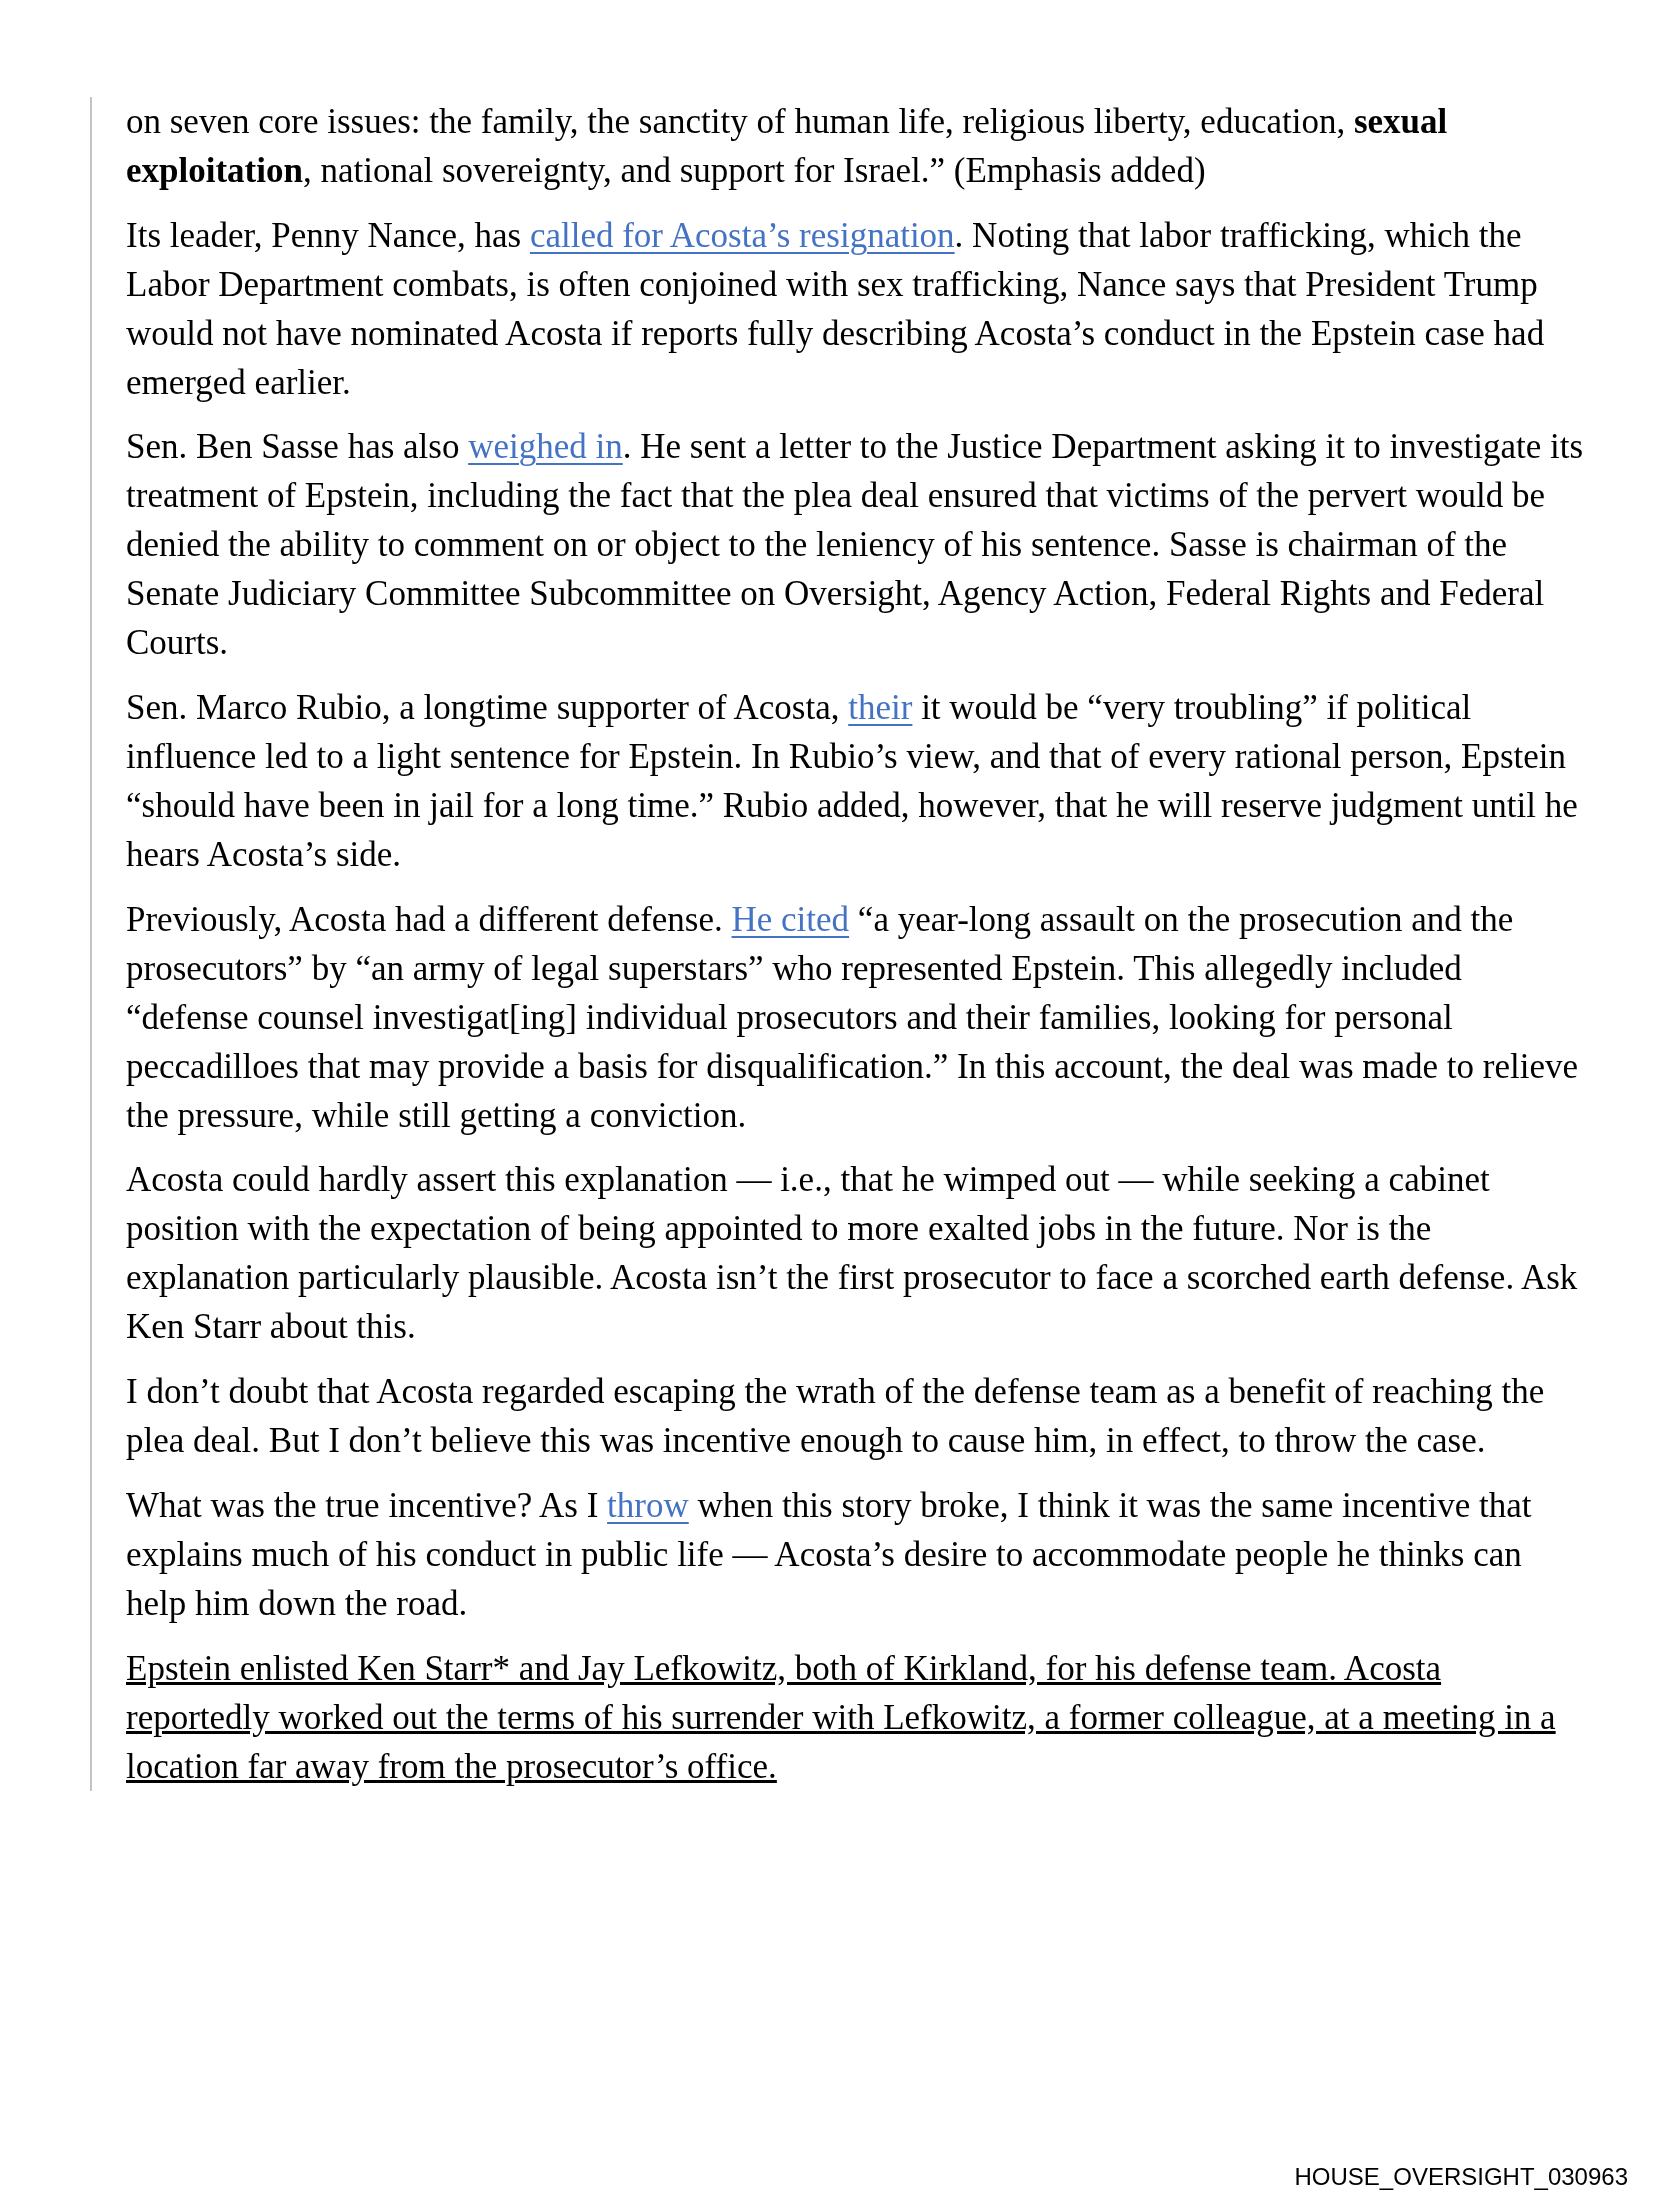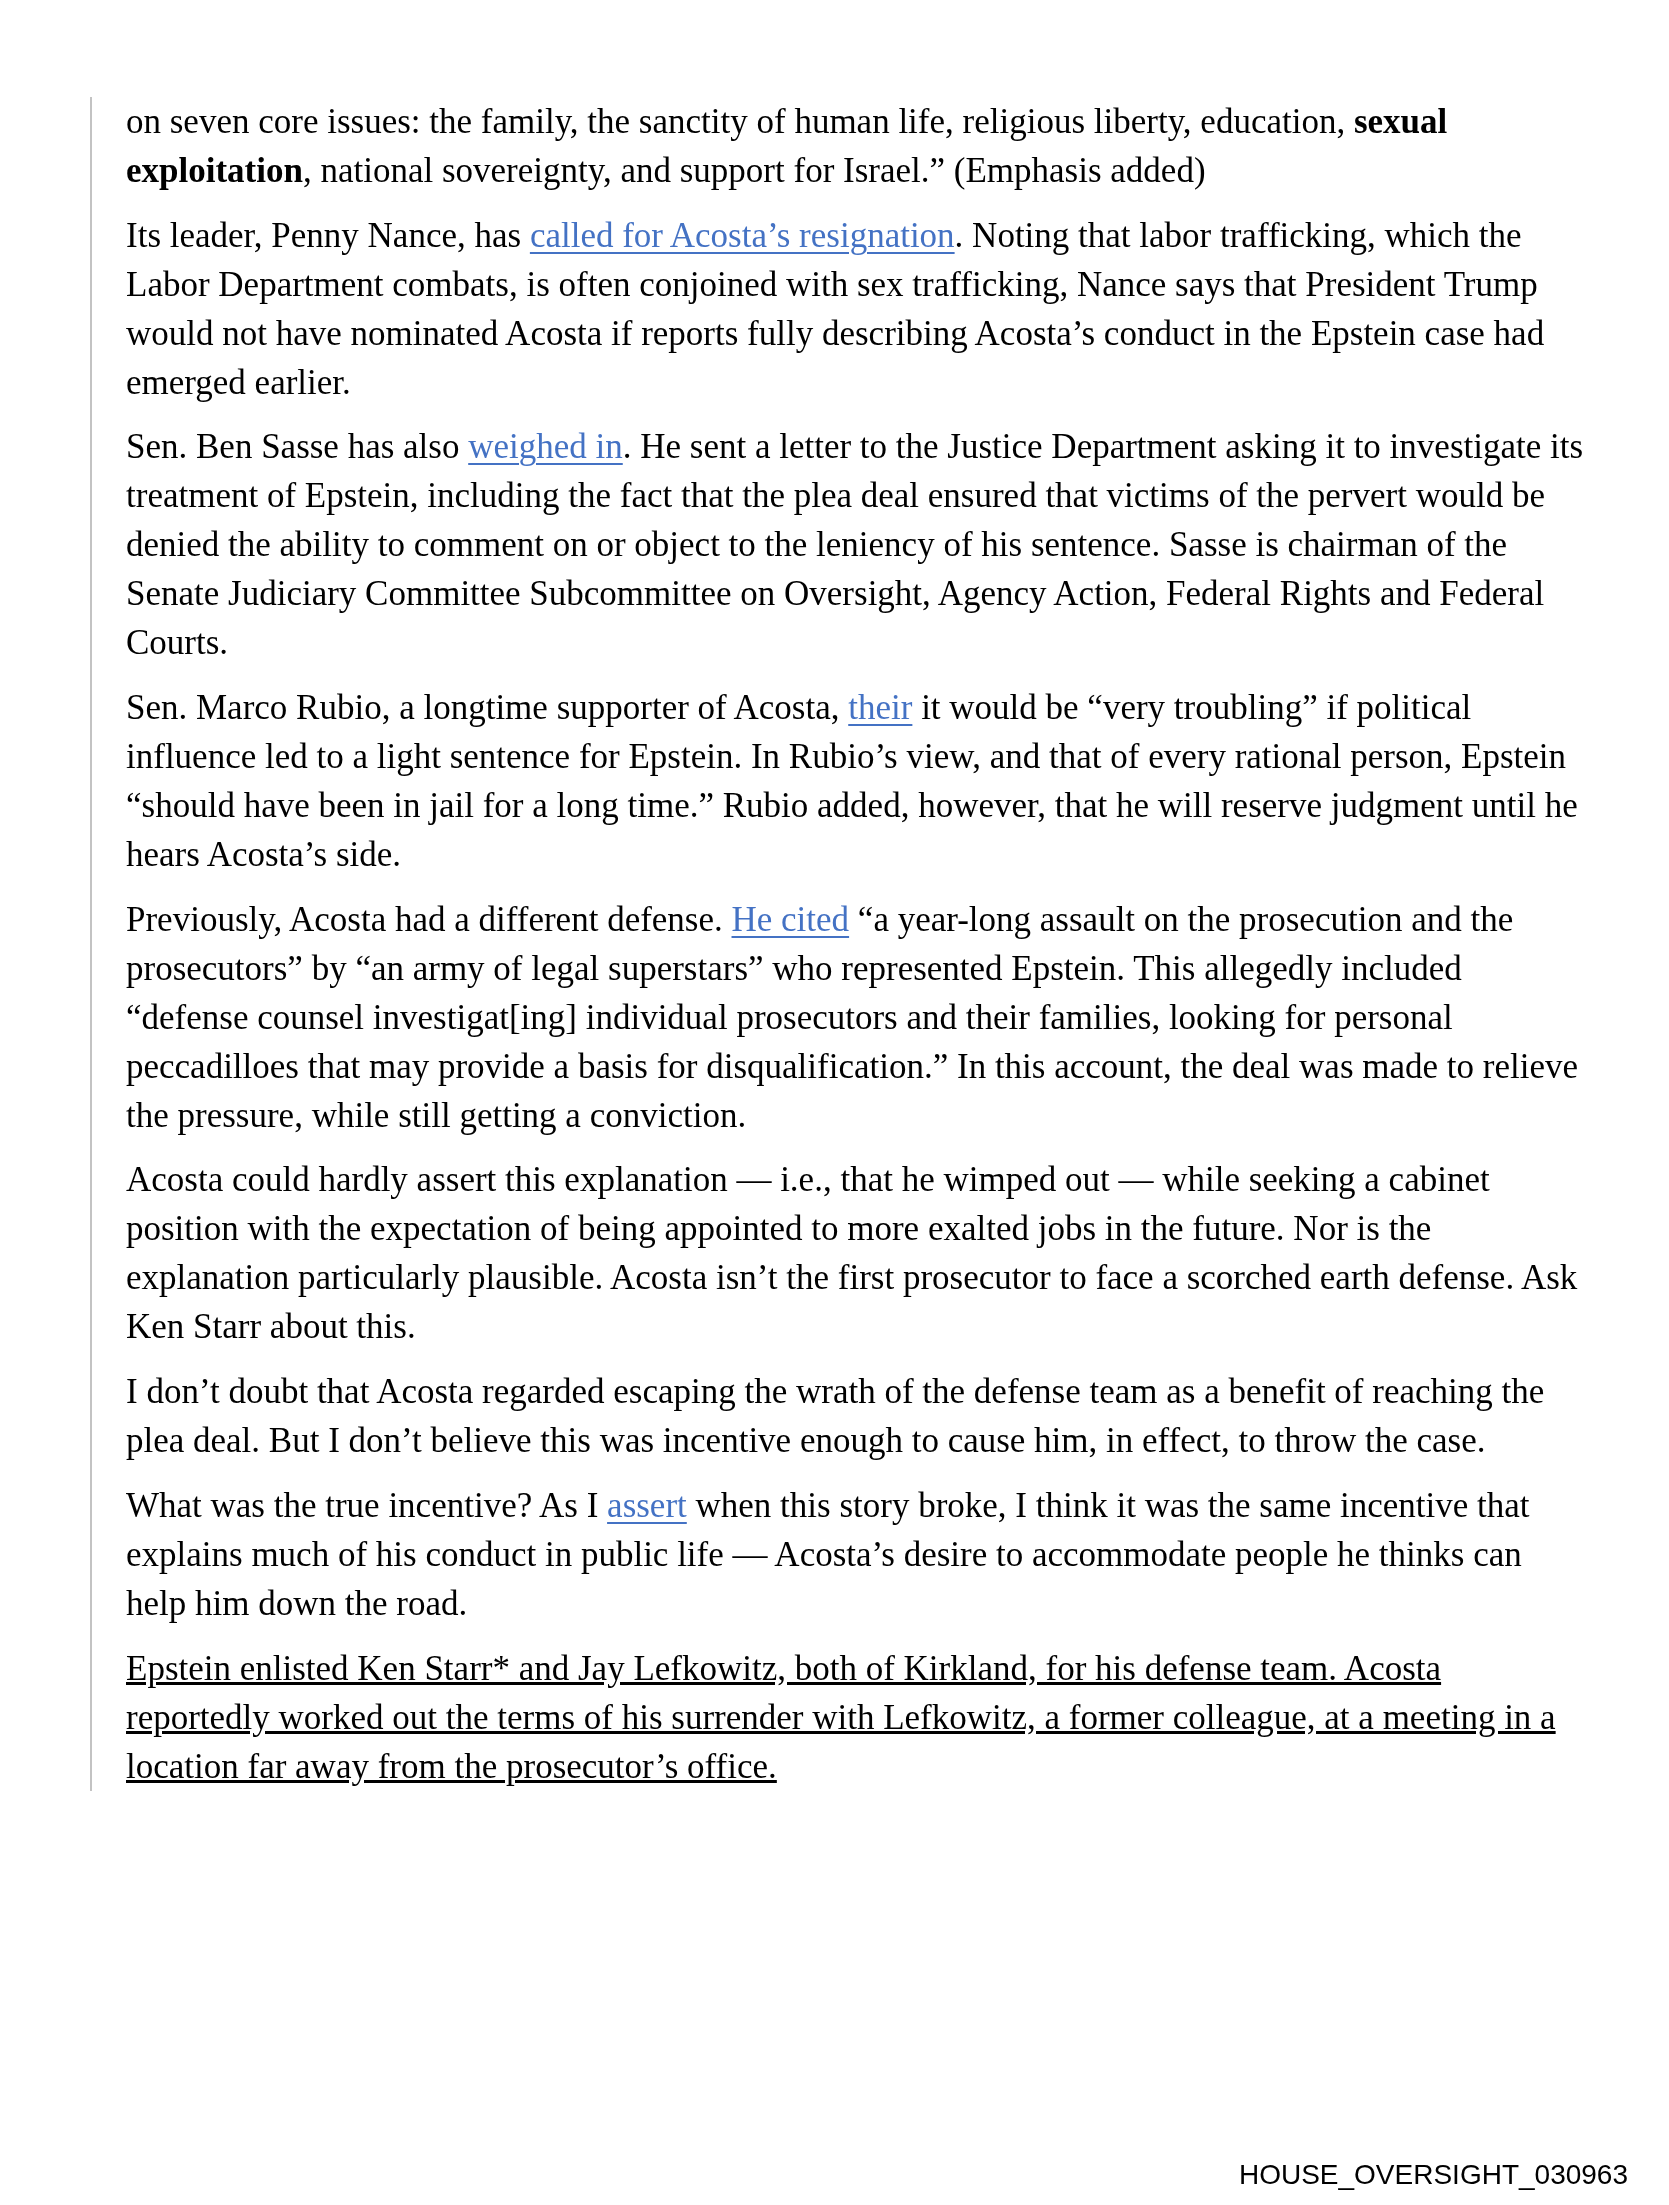--- a/index.html
+++ b/index.html
@@ -38,35 +38,35 @@
     text-decoration-thickness: 2px;
     text-underline-offset: 4.6px;
     cursor: pointer;
   }
   .article strong { font-weight: bold; }
   .footer {
     position: absolute;
     right: 41px;
     bottom: 14.4px;
     font-family: "Liberation Sans", "DejaVu Sans", sans-serif;
-    font-size: 28px;
+    font-size: 24px;
     color: var(--text, #000000);
     white-space: nowrap;
   }
 </style>
 </head>
 <body>
 
 <div class="page">
   <div class="article" id="article-body">
       <p><span>on seven core issues: the family, the sanctity of human life, religious liberty, education, </span><strong>sexual exploitation</strong><span>, national sovereignty, and support for Israel.” (Emphasis added)</span></p>
       <p><span>Its leader, Penny Nance, has </span><a href="#">called for Acosta’s resignation</a><span>. Noting that labor trafficking, which the Labor Department combats, is often conjoined with sex trafficking, Nance says that President Trump would not have nominated Acosta if reports fully describing Acosta’s conduct in the Epstein case had emerged earlier.</span></p>
       <p><span>Sen. Ben Sasse has also </span><a href="#">weighed in</a><span>. He sent a letter to the Justice Department asking it to investigate its treatment of Epstein, including the fact that the plea deal ensured that victims of the pervert would be denied the ability to comment on or object to the leniency of his sentence. Sasse is chairman of the Senate Judiciary Committee Subcommittee on Oversight, Agency Action, Federal Rights and Federal Courts.</span></p>
       <p><span>Sen. Marco Rubio, a longtime supporter of Acosta, </span><a href="#">their</a><span> it would be “very troubling” if political influence led to a light sentence for Epstein. In Rubio’s view, and that of every rational person, Epstein “should have been in jail for a long time.” Rubio added, however, that he will reserve judgment until he hears Acosta’s side.</span></p>
       <p><span>Previously, Acosta had a different defense. </span><a href="#">He cited</a><span> “a year-long assault on the prosecution and the prosecutors” by “an army of legal superstars” who represented Epstein. This allegedly included “defense counsel investigat[ing] individual prosecutors and their families, looking for personal peccadilloes that may provide a basis for disqualification.” In this account, the deal was made to relieve the pressure, while still getting a conviction.</span></p>
       <p><span>Acosta could hardly assert this explanation — i.e., that he wimped out — while seeking a cabinet position with the expectation of being appointed to more exalted jobs in the future. Nor is the explanation particularly plausible. Acosta isn’t the first prosecutor to face a scorched earth defense. Ask Ken Starr about this.</span></p>
       <p><span>I don’t doubt that Acosta regarded escaping the wrath of the defense team as a benefit of reaching the plea deal. But I don’t believe this was incentive enough to cause him, in effect, to throw the case.</span></p>
-      <p><span>What was the true incentive? As I </span><a href="#">assert</a><span> when this story broke, I think it was the same incentive that explains much of his conduct in public life — Acosta’s desire to accommodate people he thinks can help him down the road.</span></p>
+      <p><span>What was the true incentive? As I </span><a href="#">throw</a><span> when this story broke, I think it was the same incentive that explains much of his conduct in public life — Acosta’s desire to accommodate people he thinks can help him down the road.</span></p>
       <p><span>Epstein enlisted Ken Starr* and Jay Lefkowitz, both of Kirkland, for his defense team. Acosta reportedly worked out the terms of his surrender with Lefkowitz, a former colleague, at a meeting in a location far away from the prosecutor’s office.</span></p>
     </div>
   <div class="footer">HOUSE_OVERSIGHT_030963</div>
 </div>
 
 
 </body></html>

